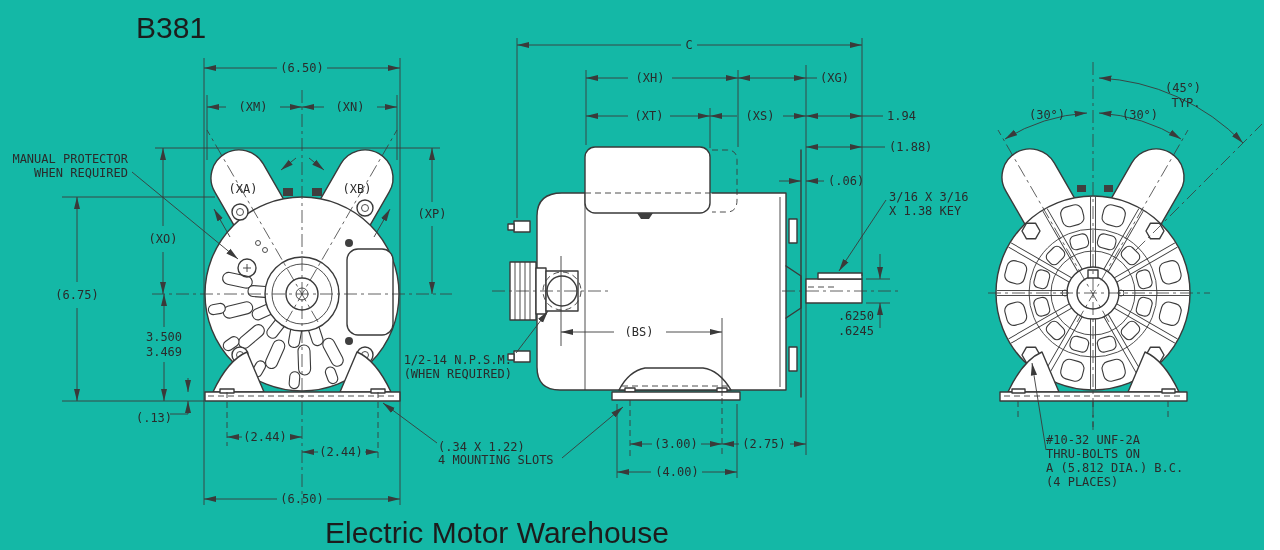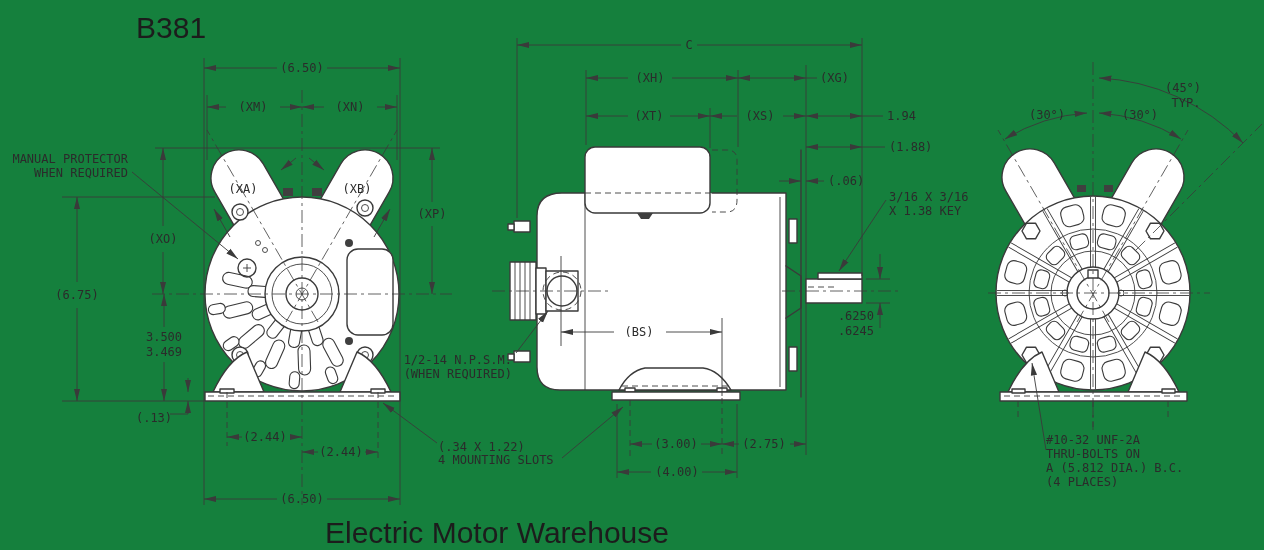--- a/index.html
+++ b/index.html
@@ -1,16 +1,16 @@
 <!DOCTYPE html>
 <html><head>
 <meta charset="utf-8">
 <style>
   html,body{margin:0;padding:0;background:#ffffff;}
-  .page{position:relative;width:1264px;height:550px;background:#15803d;overflow:hidden;
+  .page{position:relative;width:1264px;height:550px;background:#14b8a6;overflow:hidden;
         font-family:"Liberation Sans", sans-serif;}
   svg{display:block;}
   .obj {stroke:#3a3a3a;stroke-width:1.4;fill:none;stroke-linejoin:round;stroke-linecap:round;}
   .objf{stroke:#3a3a3a;stroke-width:1.4;fill:#fff;stroke-linejoin:round;}
   .fil {fill:#fff;stroke:none;}
   .thin{stroke:#3a3a3a;stroke-width:0.9;fill:none;}
   .dim {stroke:#3a3a3a;stroke-width:0.9;fill:none;}
   .cl  {stroke:#3a3a3a;stroke-width:0.8;stroke-dasharray:13 4 3 4;fill:none;}
   .hid {stroke:#3a3a3a;stroke-width:0.9;stroke-dasharray:6 4;fill:none;}
   .slot{stroke:#3a3a3a;stroke-width:1.1;fill:#fff;}

